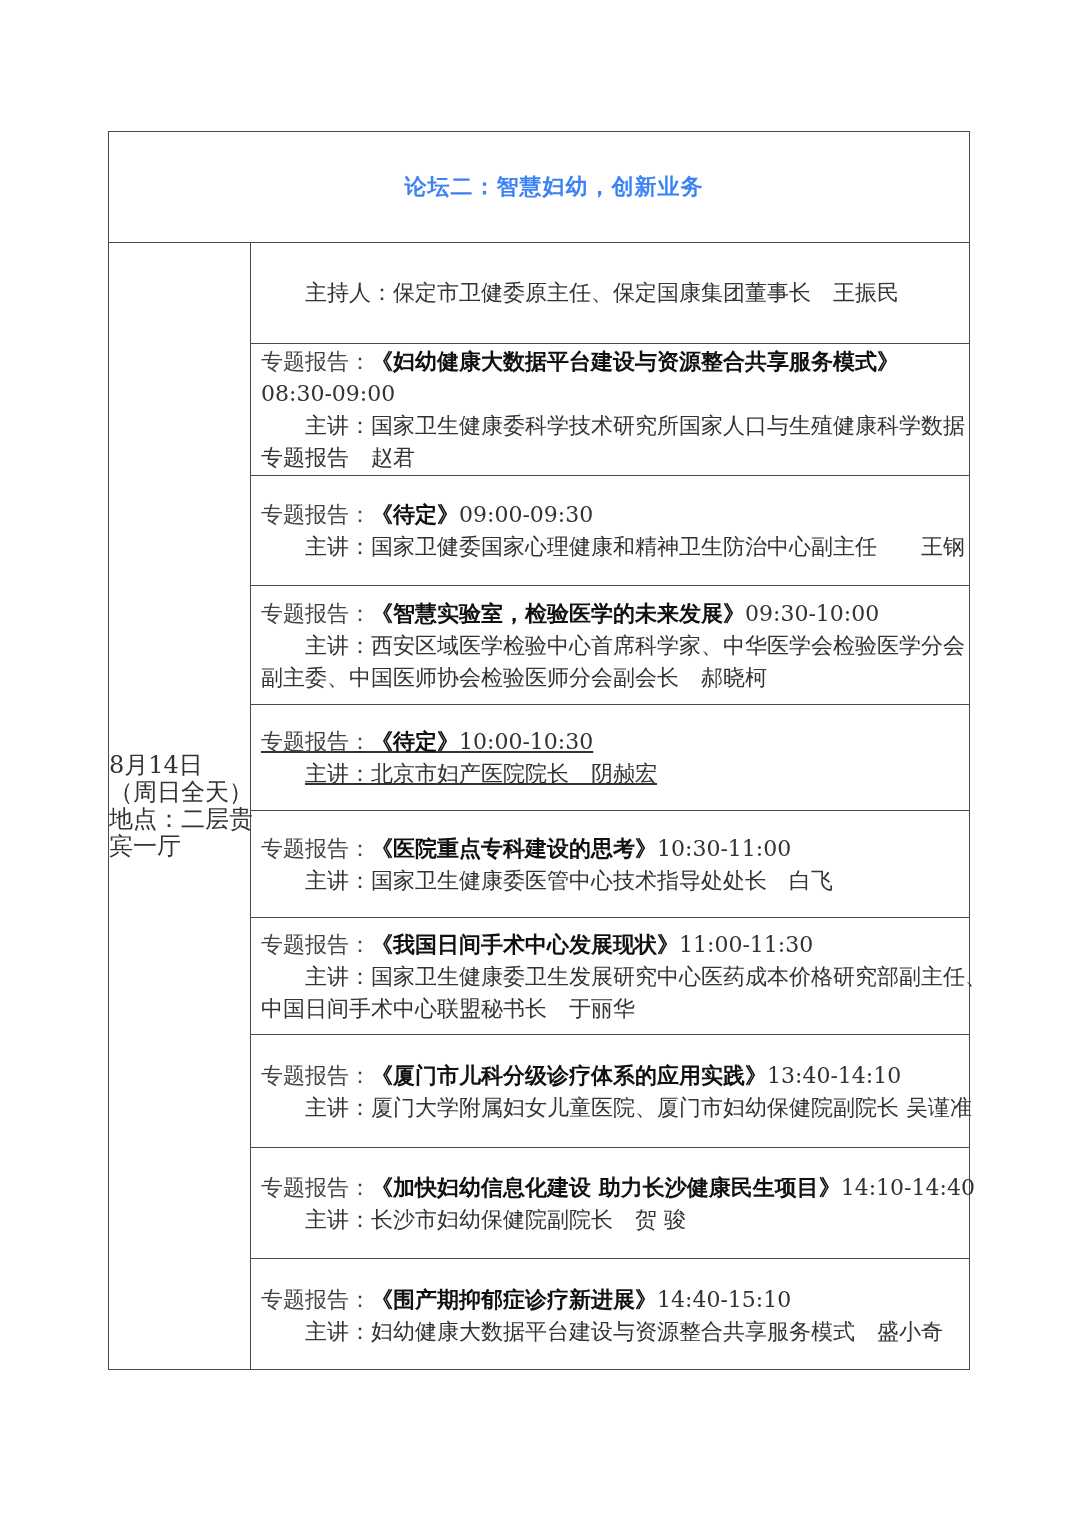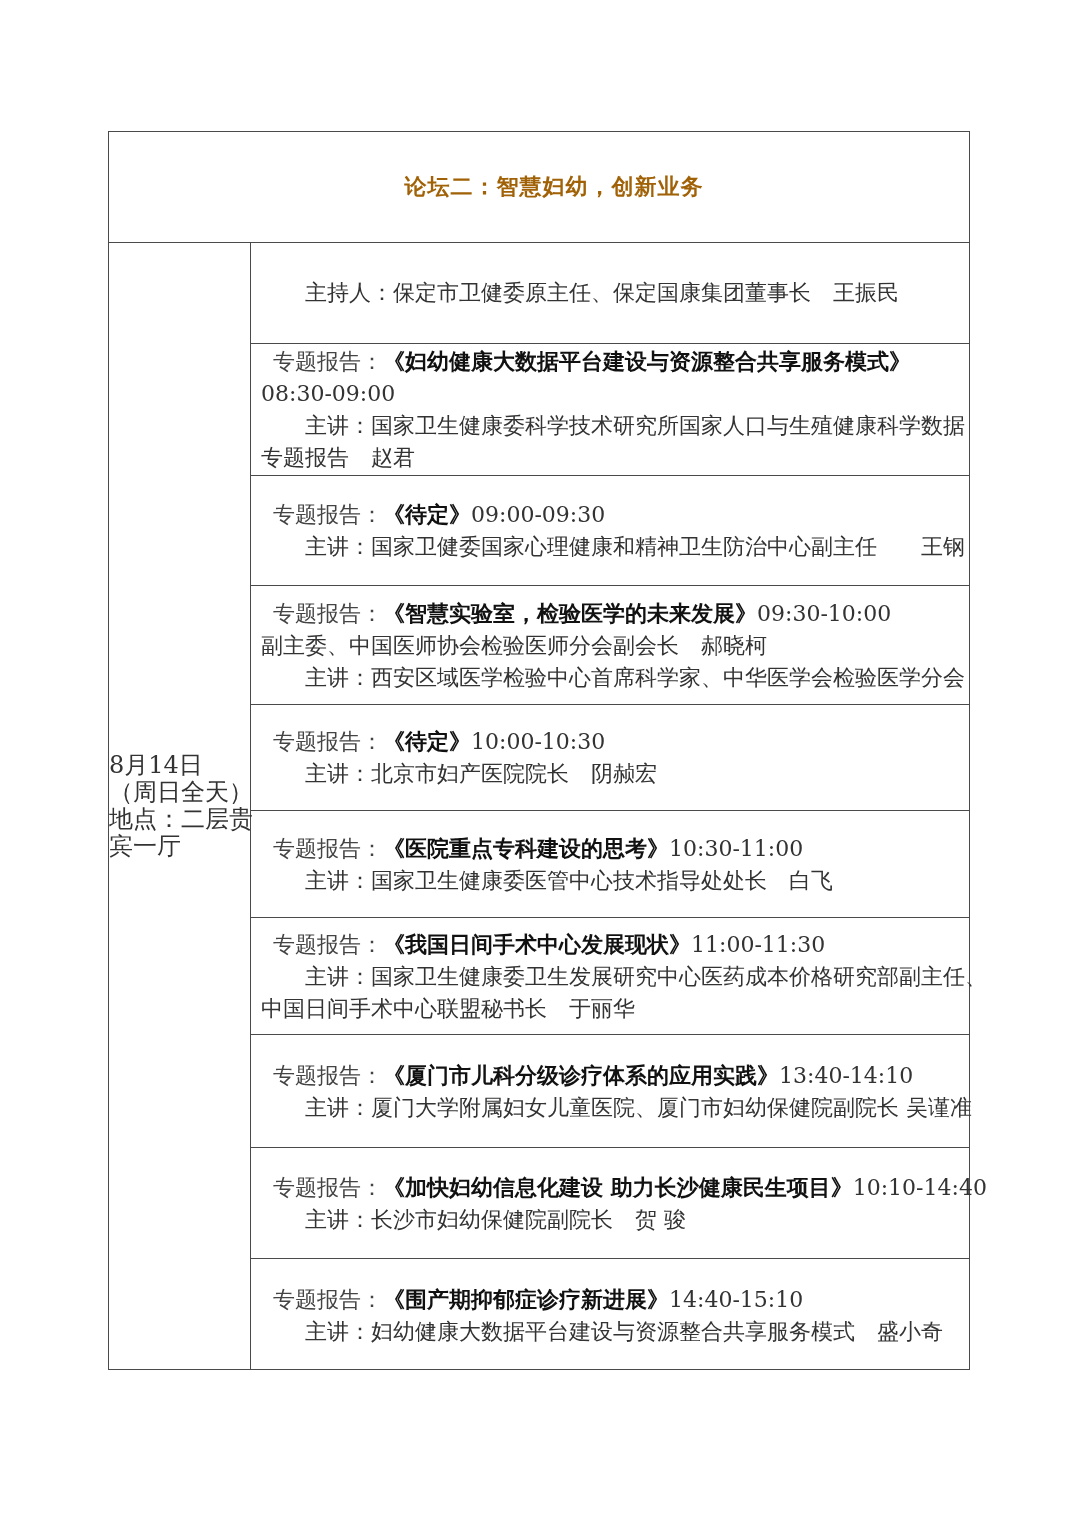--- a/index.html
+++ b/index.html
@@ -3,35 +3,35 @@
 <meta charset="utf-8">
 <style>
   html, body { margin: 0; padding: 0; background: #ffffff; }
   body { width: 1080px; height: 1527px; position: relative; overflow: hidden;
          font-family: "DejaVu Serif", "Liberation Serif", serif; color: #222; }
   .tbl { position: absolute; left: 108px; top: 131px; width: 862px; height: 1239px;
          border: 1.5px solid #4a4a4a; box-sizing: border-box; }
   .title-row { position: absolute; left: 0; top: 0; width: 100%; height: 111px;
                border-bottom: 1.5px solid #4a4a4a; box-sizing: border-box;
                display: flex; align-items: center; justify-content: center; }
-  .title { font-size: 22px; font-weight: bold; letter-spacing: 1px; color: #a16207;
+  .title { font-size: 22px; font-weight: bold; letter-spacing: 1px; color: #3b82f6;
            margin-left: 30px; }
   .left-col { position: absolute; left: 0; top: 111px; width: 142px; bottom: 0;
               border-right: 1.5px solid #4a4a4a; box-sizing: border-box;
               display: flex; flex-direction: column; align-items: flex-start; justify-content: center;
               font-size: 24px; line-height: 27px; text-align: center; color: #333; }
   .left-col div { white-space: nowrap; }
   .right-col { position: absolute; left: 142px; top: 111px; right: 0; bottom: 0; }
   .cell { position: absolute; left: 0; right: 0; border-bottom: 1.5px solid #4a4a4a;
           box-sizing: border-box; padding: 0 8px 0 10px; display: flex; flex-direction: column;
           justify-content: center; font-size: 22px; line-height: 32px; color: #333; }
   .cell.last { border-bottom: none; }
   .host { padding-left: 54px; }
   .line { white-space: nowrap; }
-  .pre { color: #444; margin-left: 12px; }
+  .pre { color: #444; }
   .rtitle { font-weight: bold; color: #111; }
   .time { color: #333; }
   .indent { padding-left: 44px; }
 </style>
 </head>
 <body>
 
 <div class="tbl">
   <div class="title-row">
     <span class="title">论坛二：智慧妇幼，创新业务</span>
@@ -57,25 +57,25 @@
       <div class="line"><span>专题报告　赵君</span></div>
     </div>
 
     <div class="cell" style="top:233px;height:110px;">
       <div class="line"><span class="pre">专题报告：</span><span class="rtitle">《待定》</span><span class="time">09:00-09:30</span></div>
       <div class="line indent"><span>主讲：</span><span>国家卫健委国家心理健康和精神卫生防治中心副主任　　王钢</span></div>
     </div>
 
     <div class="cell" style="top:343px;height:119px;">
       <div class="line"><span class="pre">专题报告：</span><span class="rtitle">《智慧实验室，检验医学的未来发展》</span><span class="time">09:30-10:00</span></div>
+      <div class="line indent"><span>主讲：</span><span>西安区域医学检验中心首席科学家、中华医学会检验医学分会</span></div>
       <div class="line"><span>副主委、中国医师协会检验医师分会副会长　郝晓柯</span></div>
-      <div class="line indent"><span>主讲：</span><span>西安区域医学检验中心首席科学家、中华医学会检验医学分会</span></div>
     </div>
 
-    <div class="cell" style="top:462px;height:106px;">
+    <div class="cell" style="top:462px;height:106px;text-decoration:underline;">
       <div class="line"><span class="pre">专题报告：</span><span class="rtitle">《待定》</span><span class="time">10:00-10:30</span></div>
       <div class="line indent"><span>主讲：</span><span>北京市妇产医院院长　阴赪宏</span></div>
     </div>
 
     <div class="cell" style="top:568px;height:107px;">
       <div class="line"><span class="pre">专题报告：</span><span class="rtitle">《医院重点专科建设的思考》</span><span class="time">10:30-11:00</span></div>
       <div class="line indent"><span>主讲：</span><span>国家卫生健康委医管中心技术指导处处长　白飞</span></div>
     </div>
 
     <div class="cell" style="top:675px;height:117px;">
@@ -83,21 +83,21 @@
       <div class="line indent"><span>主讲：</span><span>国家卫生健康委卫生发展研究中心医药成本价格研究部副主任、</span></div>
       <div class="line"><span>中国日间手术中心联盟秘书长　于丽华</span></div>
     </div>
 
     <div class="cell" style="top:792px;height:113px;">
       <div class="line"><span class="pre">专题报告：</span><span class="rtitle">《厦门市儿科分级诊疗体系的应用实践》</span><span class="time">13:40-14:10</span></div>
       <div class="line indent"><span>主讲：</span><span>厦门大学附属妇女儿童医院、厦门市妇幼保健院副院长 吴谨准</span></div>
     </div>
 
     <div class="cell" style="top:905px;height:111px;">
-      <div class="line"><span class="pre">专题报告：</span><span class="rtitle">《加快妇幼信息化建设 助力长沙健康民生项目》</span><span class="time">10:10-14:40</span></div>
+      <div class="line"><span class="pre">专题报告：</span><span class="rtitle">《加快妇幼信息化建设 助力长沙健康民生项目》</span><span class="time">14:10-14:40</span></div>
       <div class="line indent"><span>主讲：</span><span>长沙市妇幼保健院副院长　贺 骏</span></div>
     </div>
 
     <div class="cell last" style="top:1016px;height:112px;">
       <div class="line"><span class="pre">专题报告：</span><span class="rtitle">《围产期抑郁症诊疗新进展》</span><span class="time">14:40-15:10</span></div>
       <div class="line indent"><span>主讲：</span><span>妇幼健康大数据平台建设与资源整合共享服务模式　盛小奇</span></div>
     </div>
   </div>
 </div>
 

